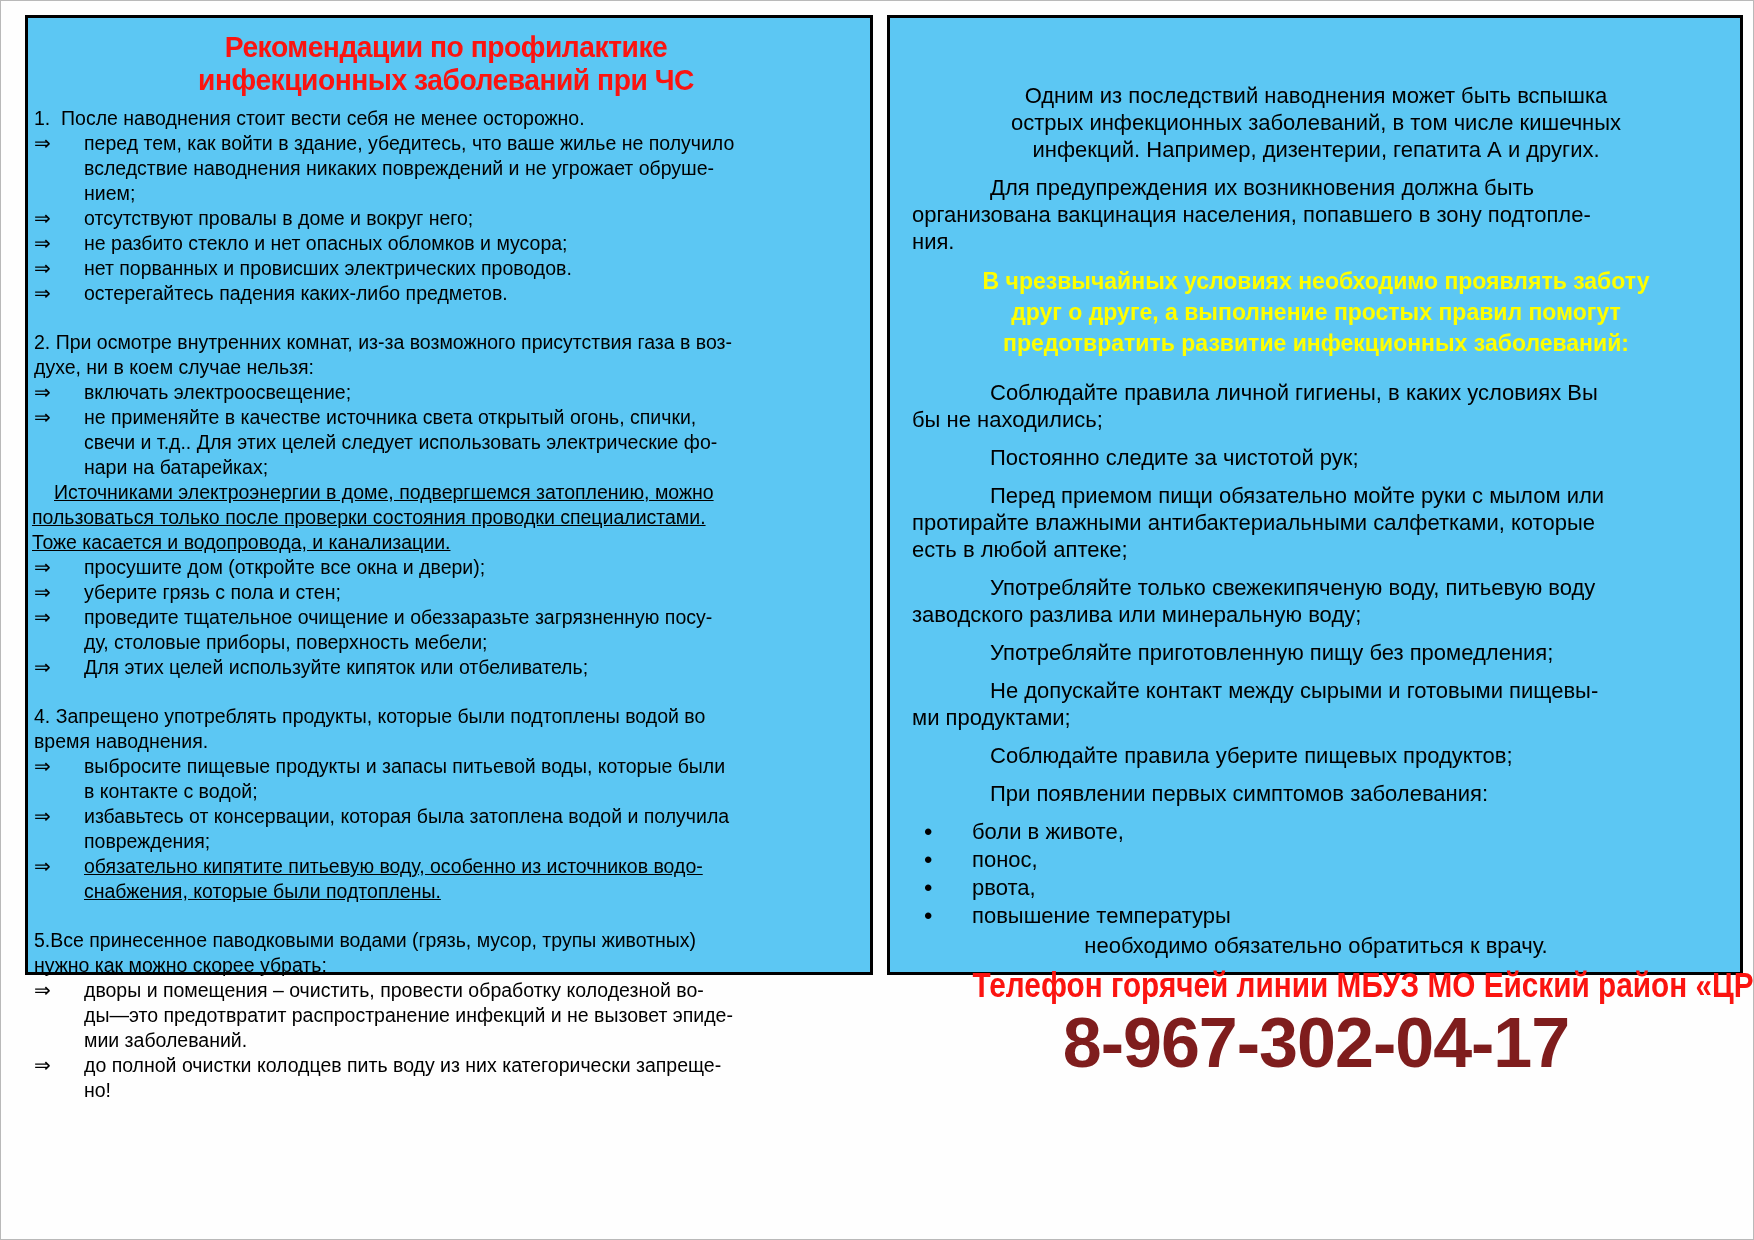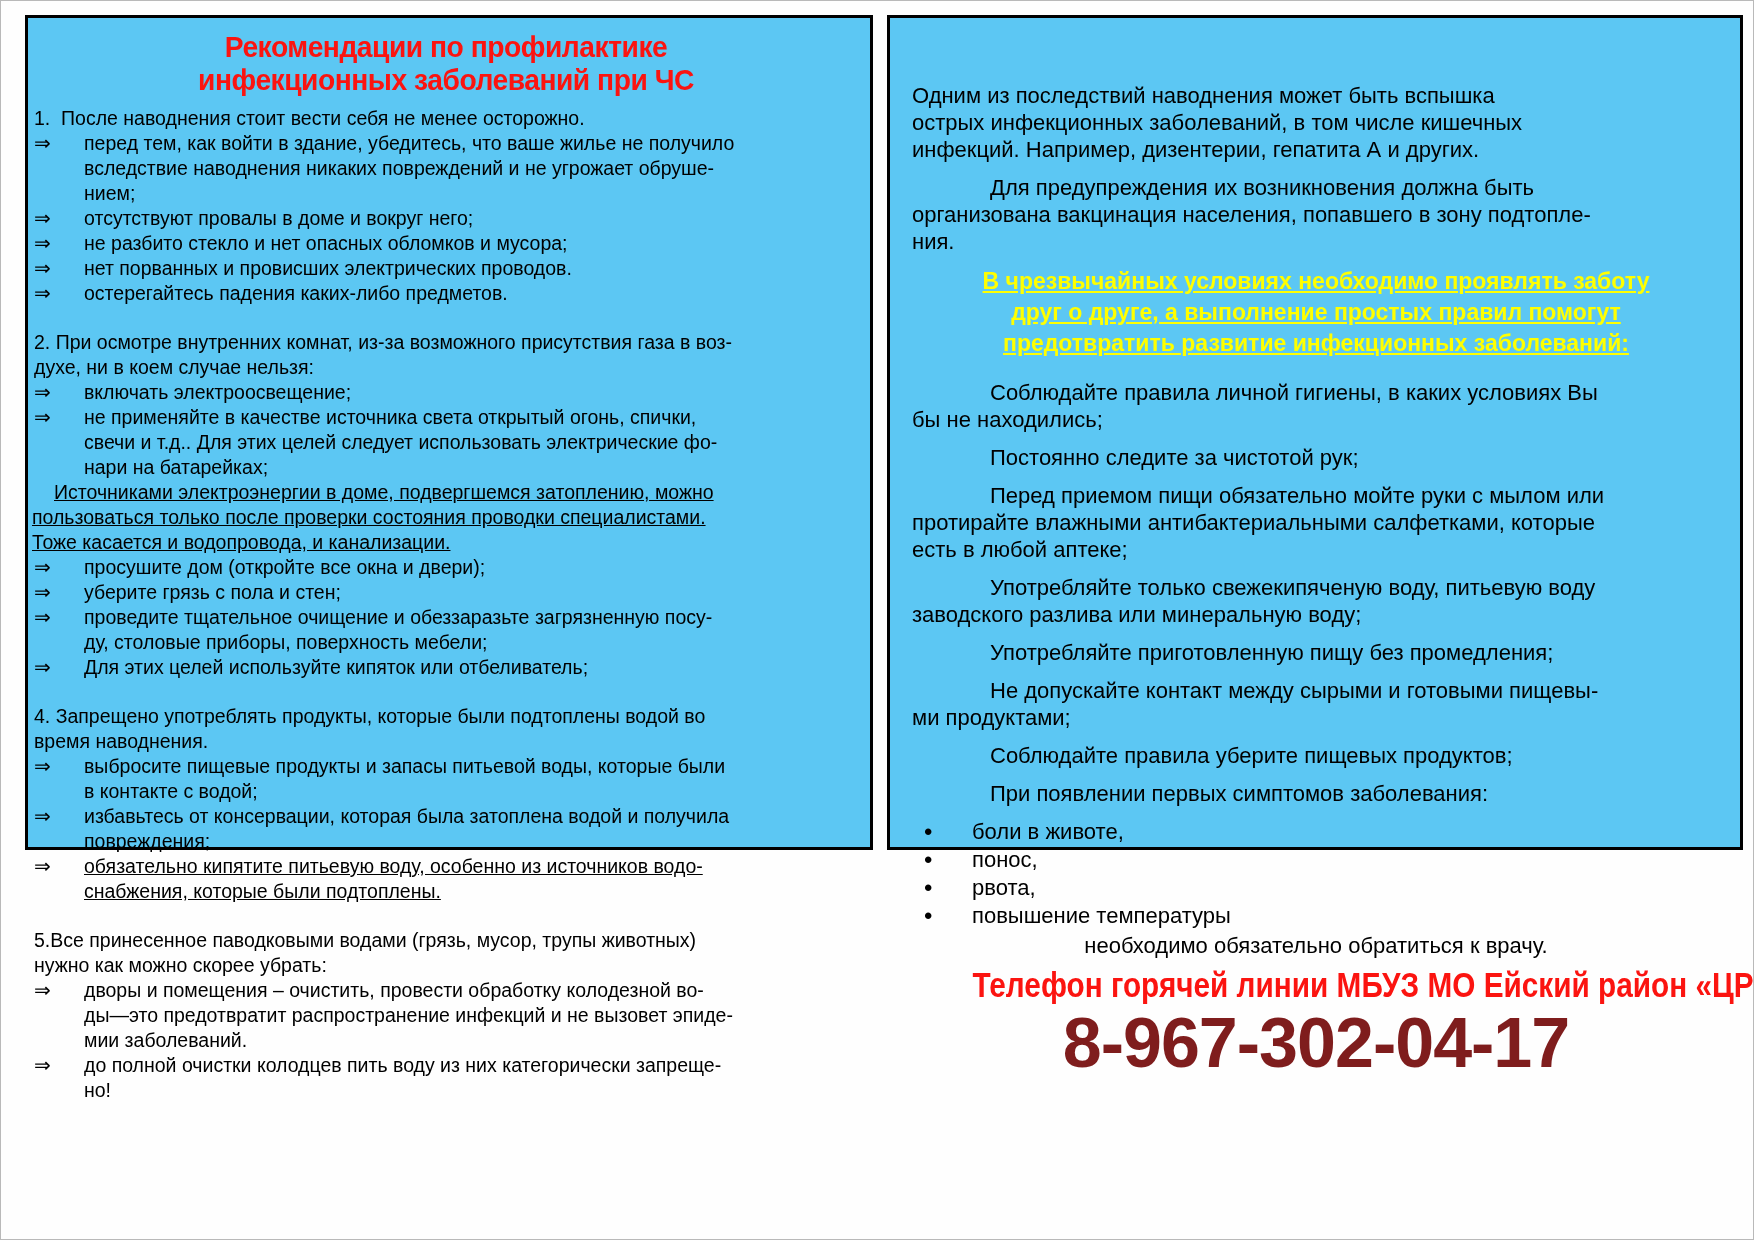--- a/index.html
+++ b/index.html
@@ -2,21 +2,21 @@
 <html><head>
 <meta charset="utf-8">
 <style>
   html,body{margin:0;padding:0;background:#fff;}
   .page{
     position:relative;width:1754px;height:1240px;background:#fefefe;
     border:1px solid #b9b9b9;box-sizing:border-box;overflow:hidden;
     font-family:"Liberation Sans", sans-serif;color:#000;
   }
   .panel{
-    position:absolute;top:14px;height:835px;box-sizing:border-box;
+    position:absolute;top:14px;height:960px;box-sizing:border-box;
     background:#5cc7f3;border:3px solid #000;
   }
   .panel.left{left:24px;width:848px;padding:6px 6px 0 0;}
   .panel.right{left:886px;width:856px;padding:64px 20px 0 22px;}
 
   
   .left-title{
     margin:6px 0 10px;color:#fb1410;font-weight:bold;text-align:center;
     font-size:30px;line-height:33px;letter-spacing:-0.5px;white-space:pre-line;
     transform:scaleX(0.94);transform-origin:center;
@@ -25,23 +25,23 @@
   .lheading{margin-top:24px;padding:0 10px 0 6px;white-space:pre-line;}
   .lheading.first{margin-top:0;}
   .lrow{display:flex;padding:0 10px 0 6px;}
   .arrow-cell{flex:0 0 50px;width:50px;font-size:20px;}
   .arrow-text{flex:1;white-space:pre-line;}
   .lrow.u .arrow-text{text-decoration:underline;}
   .lnote{padding:0 12px 0 4px;text-indent:22px;white-space:pre-line;text-decoration:underline;}
 
   
   .rpara{margin:0 0 11px;font-size:22px;line-height:27px;text-indent:78px;white-space:pre-line;}
-  .rpara.center{text-indent:0;}
+  .rpara.center{text-align:center;text-indent:0;}
   .rhighlight{
-    margin:4px 0 20px;color:#ffff00;font-weight:bold;text-decoration:underline;
+    margin:4px 0 20px;color:#ffff00;font-weight:bold;
     text-align:center;font-size:23px;line-height:31px;white-space:pre-line;
   }
   .brow{display:flex;padding-left:12px;font-size:22px;line-height:28px;}
   .bullet-cell{flex:0 0 48px;width:48px;font-size:24px;}
   .btext{flex:1;}
   .doctor{margin:2px 0 0;font-size:22px;line-height:28px;text-align:center;}
   .hotline{
     margin:4px 0 0;color:#fb1410;font-weight:bold;font-size:35px;line-height:41px;
     text-align:center;white-space:nowrap;transform:scaleX(0.85);transform-origin:center;
   }

